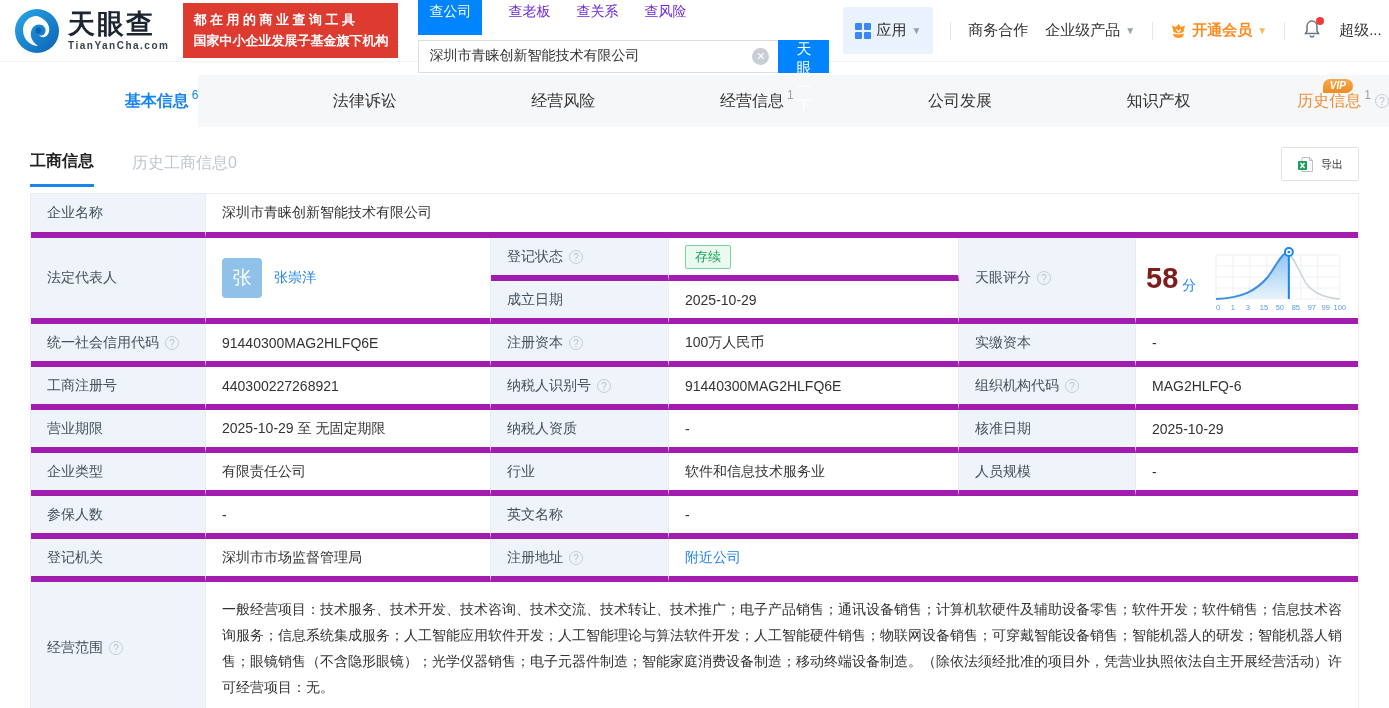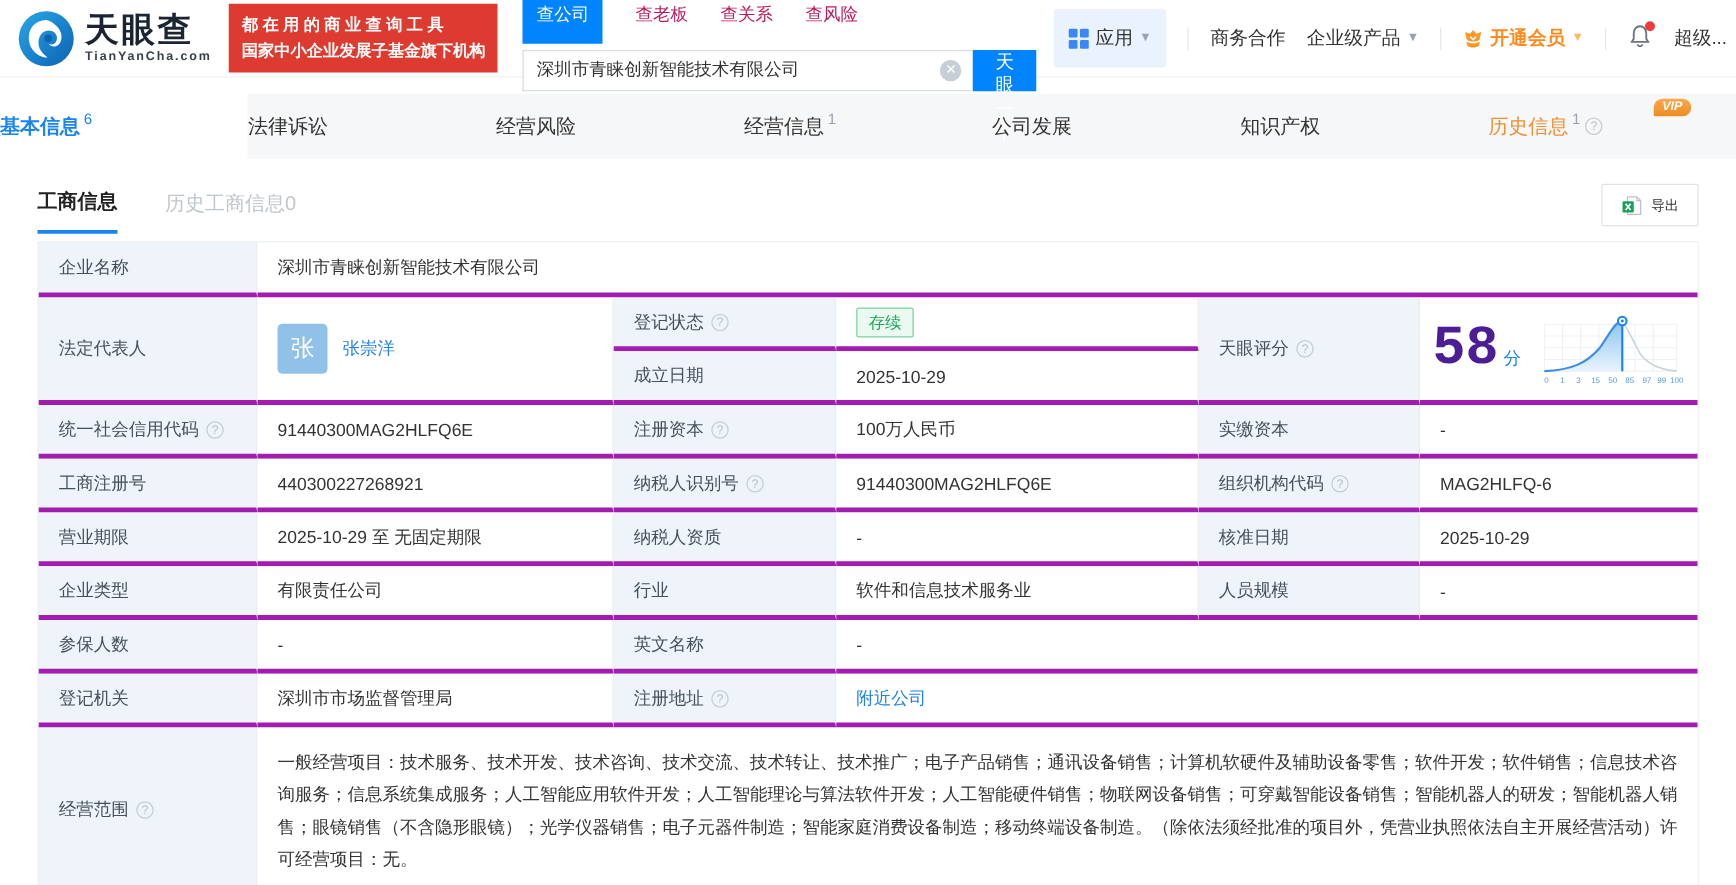--- a/index.html
+++ b/index.html
@@ -8,71 +8,71 @@
   
   .header { height:62px; display:flex; align-items:center; padding:0 14px; gap:14px; border-bottom:1px solid #f2f2f2; }
   .logo { display:flex; align-items:center; gap:8px; }
   .logo-col { display:flex; flex-direction:column; line-height:1; }
   .logo-title { font-size:27px; font-weight:bold; color:#1b2430; letter-spacing:2px; }
   .logo-domain { font-size:10px; color:#39414d; letter-spacing:1.5px; margin-top:3px; font-weight:bold; }
   .slogan { background:#dd3a30; color:#fff; padding:7px 10px; font-size:13px; font-weight:bold; line-height:1.55; white-space:nowrap; }
   .slogan .l1 { letter-spacing:3.5px; }
   .search-block { margin-left:6px; }
   .search-tabs { display:flex; gap:26px; font-size:14px; align-items:center; margin-bottom:5px; }
-  .search-tab { color:#be185d; cursor:pointer; }
+  .search-tab { color:#6d28d9; cursor:pointer; }
   .search-tab.active { background:#0084ff; color:#fff; padding:14px 11px; }
   .search-row { display:flex; }
   .search-input-wrap { position:relative; }
   .search-input { width:360px; height:33px; border:1px solid #d8dde2; border-right:none; padding:0 32px 0 10px; font-size:14px; color:#333; outline:none; font-family:inherit; }
   .clear-icon { position:absolute; right:9px; top:8px; width:17px; height:17px; border-radius:50%; background:#c8ced6; color:#fff; font-size:11px; line-height:17px; text-align:center; cursor:pointer; }
   .search-btn { height:33px; background:#0084ff; color:#fff; border:none; font-size:15px; padding:0 18px; cursor:pointer; font-family:inherit; }
   .top-menu { margin-left:auto; display:flex; align-items:center; gap:17px; font-size:15px; color:#333; white-space:nowrap; }
   .menu-item { display:flex; align-items:center; gap:5px; cursor:pointer; }
   .apps-btn { background:#e9f2fd; padding:14px 12px; border-radius:3px; }
   .grid-icon { display:grid; grid-template-columns:7px 7px; grid-template-rows:7px 7px; gap:2px; }
   .grid-icon b { background:#3a87f5; border-radius:1px; }
   .caret { font-size:10px; color:#9aa3ad; }
   .divider-v { width:1px; height:18px; background:#e5e8eb; }
   .vip-link { color:#ff8a1e; font-weight:bold; }
   .bell-wrap { position:relative; cursor:pointer; }
   .red-dot { position:absolute; top:-2px; right:-2px; width:8px; height:8px; border-radius:50%; background:#f03b3b; }
 
   
   .tabbar-gap { height:13px; }
   .tabbar { height:52px; background:#f6f7f8; display:flex; }
-  .tab { flex:1; display:flex; align-items:center; justify-content:flex-start; font-size:16px; color:#333; cursor:pointer; position:relative; }
+  .tab { flex:1; display:flex; align-items:center; justify-content:flex-end; font-size:16px; color:#333; cursor:pointer; position:relative; }
   .tab.active { background:#fff; color:#1884f0; font-weight:bold; }
   .tab .count { font-size:12px; color:#9aa3ad; position:relative; top:-6px; margin-left:3px; font-weight:normal; }
   .tab.active .count { color:#1884f0; }
   .tab.orange { color:#ee8f33; }
   .q-icon { display:inline-block; width:14px; height:14px; border:1px solid #c6cdd5; border-radius:50%; color:#b9c2cb; font-size:10px; line-height:13px; text-align:center; font-weight:normal; cursor:pointer; flex:none; }
   .tab .q-icon { margin-left:4px; }
   .vip-badge { position:absolute; top:4px; right:36px; background:linear-gradient(180deg,#f6a94e,#ee8c22); color:#fff; font-size:10px; font-style:italic; font-weight:bold; padding:1px 7px 2px; border-radius:7px 7px 7px 1px; }
 
   
   .subtab-row { margin:14px 30px 0; display:flex; align-items:center; height:46px; }
   .subtab { font-size:16px; cursor:pointer; position:relative; padding-bottom:12px; top:5px; }
   .subtab.active { color:#222; font-weight:bold; border-bottom:3px solid #1884f0; }
   .subtab.inactive { color:#c0c6cd; margin-left:38px; }
   .export-btn { margin-left:auto; display:flex; align-items:center; gap:7px; border:1px solid #dfe3e8; border-radius:2px; background:#fff; height:34px; padding:0 15px; font-size:11px; color:#333; cursor:pointer; font-family:inherit; }
 
   
   .biz-table { margin:6px 30px 0; border:1px solid #e7edf2; display:grid;
     grid-template-columns:175px 285px 178px 290px 177px 1fr;
     grid-template-rows:44px 43px 43px 43px 43px 43px 43px 43px 43px auto; }
-  .cell { border-right:1px solid #e7edf2; border-bottom:4px solid #a21caf; display:flex; align-items:center; padding:0 16px; font-size:14px; min-width:0; }
+  .cell { border-right:1px solid #e7edf2; border-bottom:6px solid #a21caf; display:flex; align-items:center; padding:0 16px; font-size:14px; min-width:0; }
   .lbl { background:#eef4f9; color:#45505b; gap:6px; }
   .val { background:#fff; color:#333; }
   .end { border-right:none; }
   .last { border-bottom:none; }
   .link { color:#2482e6; cursor:pointer; text-decoration:none; }
   .avatar { width:40px; height:40px; border-radius:4px; background:#8fc1e9; color:#fff; font-size:19px; display:flex; align-items:center; justify-content:center; flex:none; cursor:pointer; }
   .status-badge { background:#eafaf0; border:1px solid #7ed0a0; color:#1ea45c; font-size:13px; padding:2px 9px; border-radius:2px; }
   .score-cell { gap:10px; padding:0 10px; }
-  .score-num { font-size:44px; font-weight:bold; color:#4c1d95; line-height:1;font-family:Liberation Mono, monospace; }
+  .score-num { font-size:29px; font-weight:bold; color:#7f1d1d; line-height:1; }
   .score-unit { font-size:14px; color:#1884f0; position:relative; top:8px; margin-left:-6px; }
   .scope-cell { padding:14px 16px; line-height:26px; align-items:flex-start; }
   .scope-lbl { align-items:center; }
 
   .wrap-text { white-space:normal; }
 </style>
 </head>
 <body>
 
 <div class="header">

